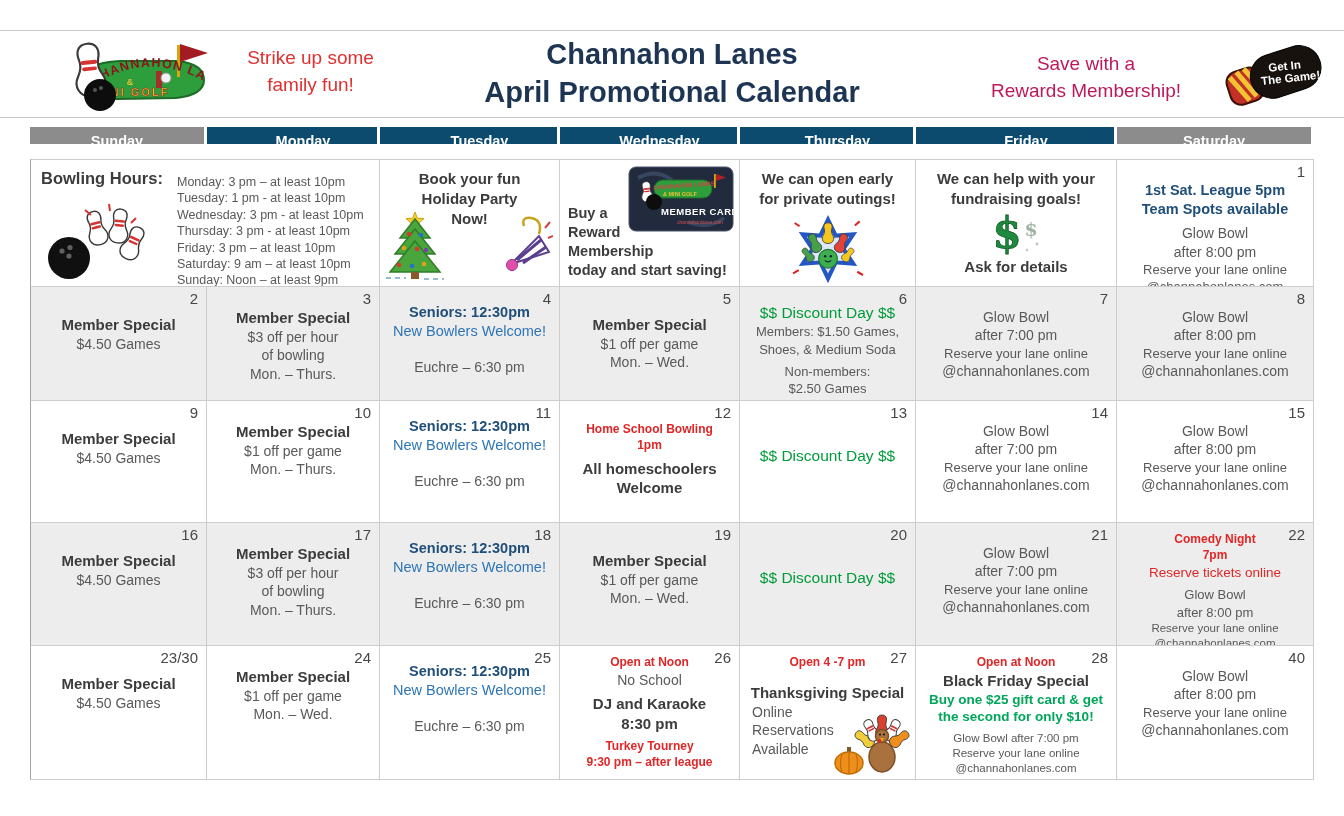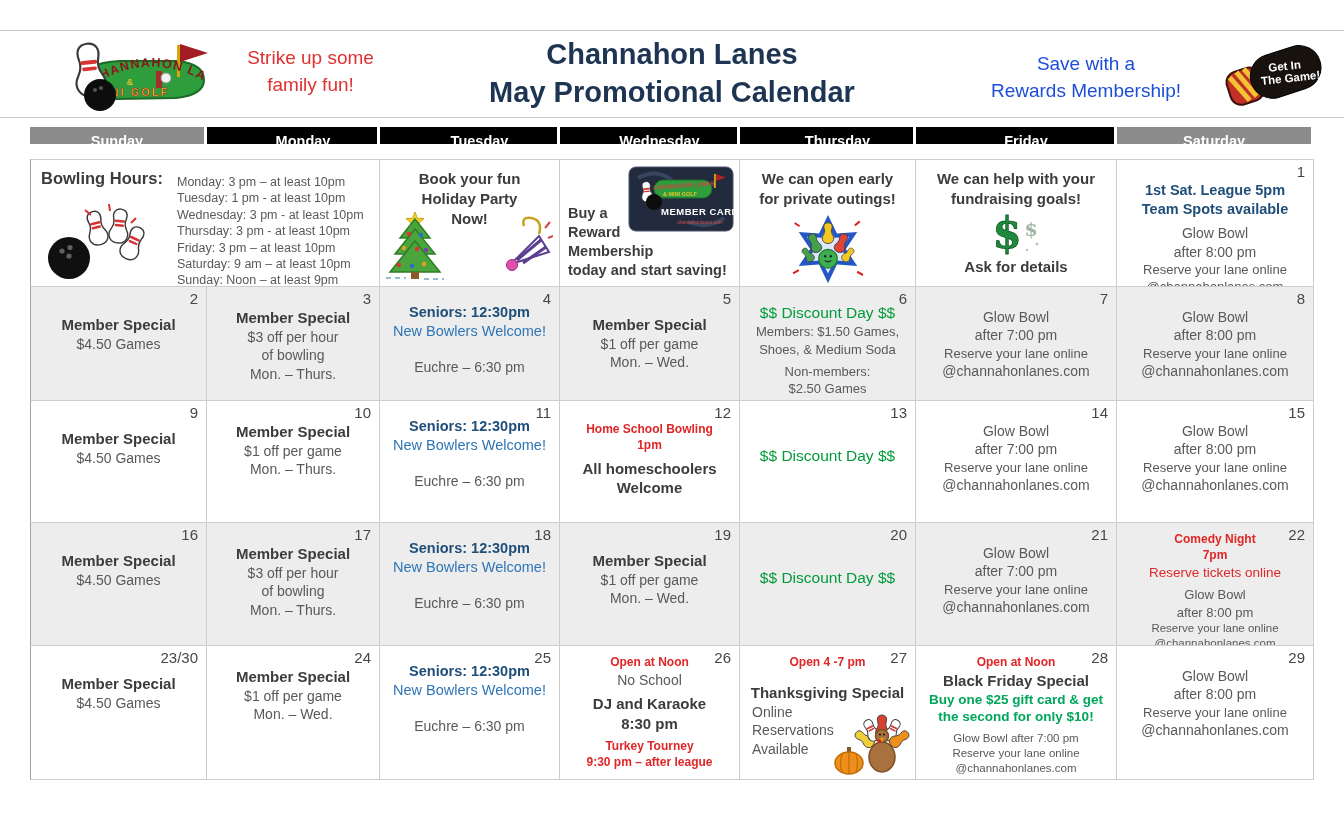--- a/index.html
+++ b/index.html
@@ -9,30 +9,30 @@
 
   
   .hdr{position:absolute;left:0;right:0;top:30px;height:88px;
        border-top:1px solid #c9c9c9;border-bottom:1px solid #c9c9c9;background:#fff;}
   .logo{position:absolute;left:58px;top:2px;width:158px;height:84px;}
   .tag-left{position:absolute;left:213px;width:195px;top:13px;text-align:center;
             color:#e03030;font-size:19px;line-height:27px;}
   .title{position:absolute;left:50%;transform:translateX(-50%);top:4px;text-align:center;
          color:#1d3553;font-weight:bold;font-size:29px;line-height:38px;white-space:nowrap;}
   .tag-right{position:absolute;left:962px;width:248px;top:19px;text-align:center;
-             color:#1d4ed8;font-size:19px;line-height:27px;}
+             color:#be185d;font-size:19px;line-height:27px;}
   .shoe{position:absolute;right:20px;top:1px;width:102px;height:86px;}
 
   
   .cal{position:absolute;left:30px;top:127px;width:1284px;display:grid;
        grid-template-columns:177fr 173fr 180fr 180fr 176fr 201fr 197fr;
        grid-template-rows:32px 128px 114px 122px 123px 134px;}
   .wd{color:#fff;font-weight:bold;font-size:14.5px;text-align:center;
       height:17px;line-height:29px;border-right:3px solid #fff;}
-  .wd.navy{background:#000000;padding-left:22px;}
+  .wd.navy{background:#0c4a6e;padding-left:22px;}
   .wd.gray{background:#8c8c8c;}
 
   .cell{position:relative;background:#fff;text-align:center;padding-top:4px;
         border-right:1px solid #cdcdcd;border-bottom:1px solid #cdcdcd;overflow:hidden;}
   .cell.c0{border-left:1px solid #a3a3a3;}
   .cell.r0{border-top:1px solid #cdcdcd;}
   .cell.shade{background:#ededed;}
   .dn{position:absolute;top:3px;right:8px;font-size:15px;color:#474747;}
 
   .line{line-height:1.32;}
@@ -87,21 +87,21 @@
    <circle cx="42" cy="62" r="16" fill="#0d0d0d"></circle>
    <circle cx="37" cy="57" r="2" fill="#555"></circle>
         <circle cx="43" cy="55" r="2" fill="#555"></circle>
  </svg></div>
   <div class="tag-left">
     <div>Strike up some</div>
     <div>family fun!</div>
   </div>
   <div class="title">
     <div>Channahon Lanes</div>
-    <div>May Promotional Calendar</div>
+    <div>April Promotional Calendar</div>
   </div>
   <div class="tag-right">
     <div>Save with a</div>
     <div>Rewards Membership!</div>
   </div>
   <div class="shoe"><svg width="102" height="86" viewBox="0 0 102 86">
    <g transform="rotate(-18 51 43)">
      <rect x="4" y="28" width="34" height="34" rx="11" fill="#c23027" stroke="#3a1208" stroke-width="2"></rect>
      <path d="M9,32 L21,60 M17,29 L29,58 M25,28 L37,55" stroke="#f2c431" stroke-width="5"></path>
      <rect x="28" y="22" width="72" height="44" rx="22" fill="#17120d" stroke="#000"></rect>
@@ -540,21 +540,21 @@
       <div class="line l-r">Open at Noon</div>
       <div class="line l-b">Black Friday Special</div>
       <div class="line l-grn2">Buy one $25 gift card &amp; get</div>
       <div class="line l-grn2">the second for only $10!</div>
       <div class="sps"></div>
       <div class="line l-gt">Glow Bowl after 7:00 pm</div>
       <div class="line l-gt">Reserve your lane online</div>
       <div class="line l-gt">@channahonlanes.com</div>
     </div>
     <div class="cell">
-      <div class="dn">29</div>
+      <div class="dn">40</div>
       <div class="sp"></div>
       <div class="sps"></div>
       <div class="line l-g">Glow Bowl</div>
       <div class="line l-g">after 8:00 pm</div>
       <div class="line l-gs">Reserve your lane online</div>
       <div class="line l-g">@channahonlanes.com</div>
     </div>
   </div>
 
 </body></html>

